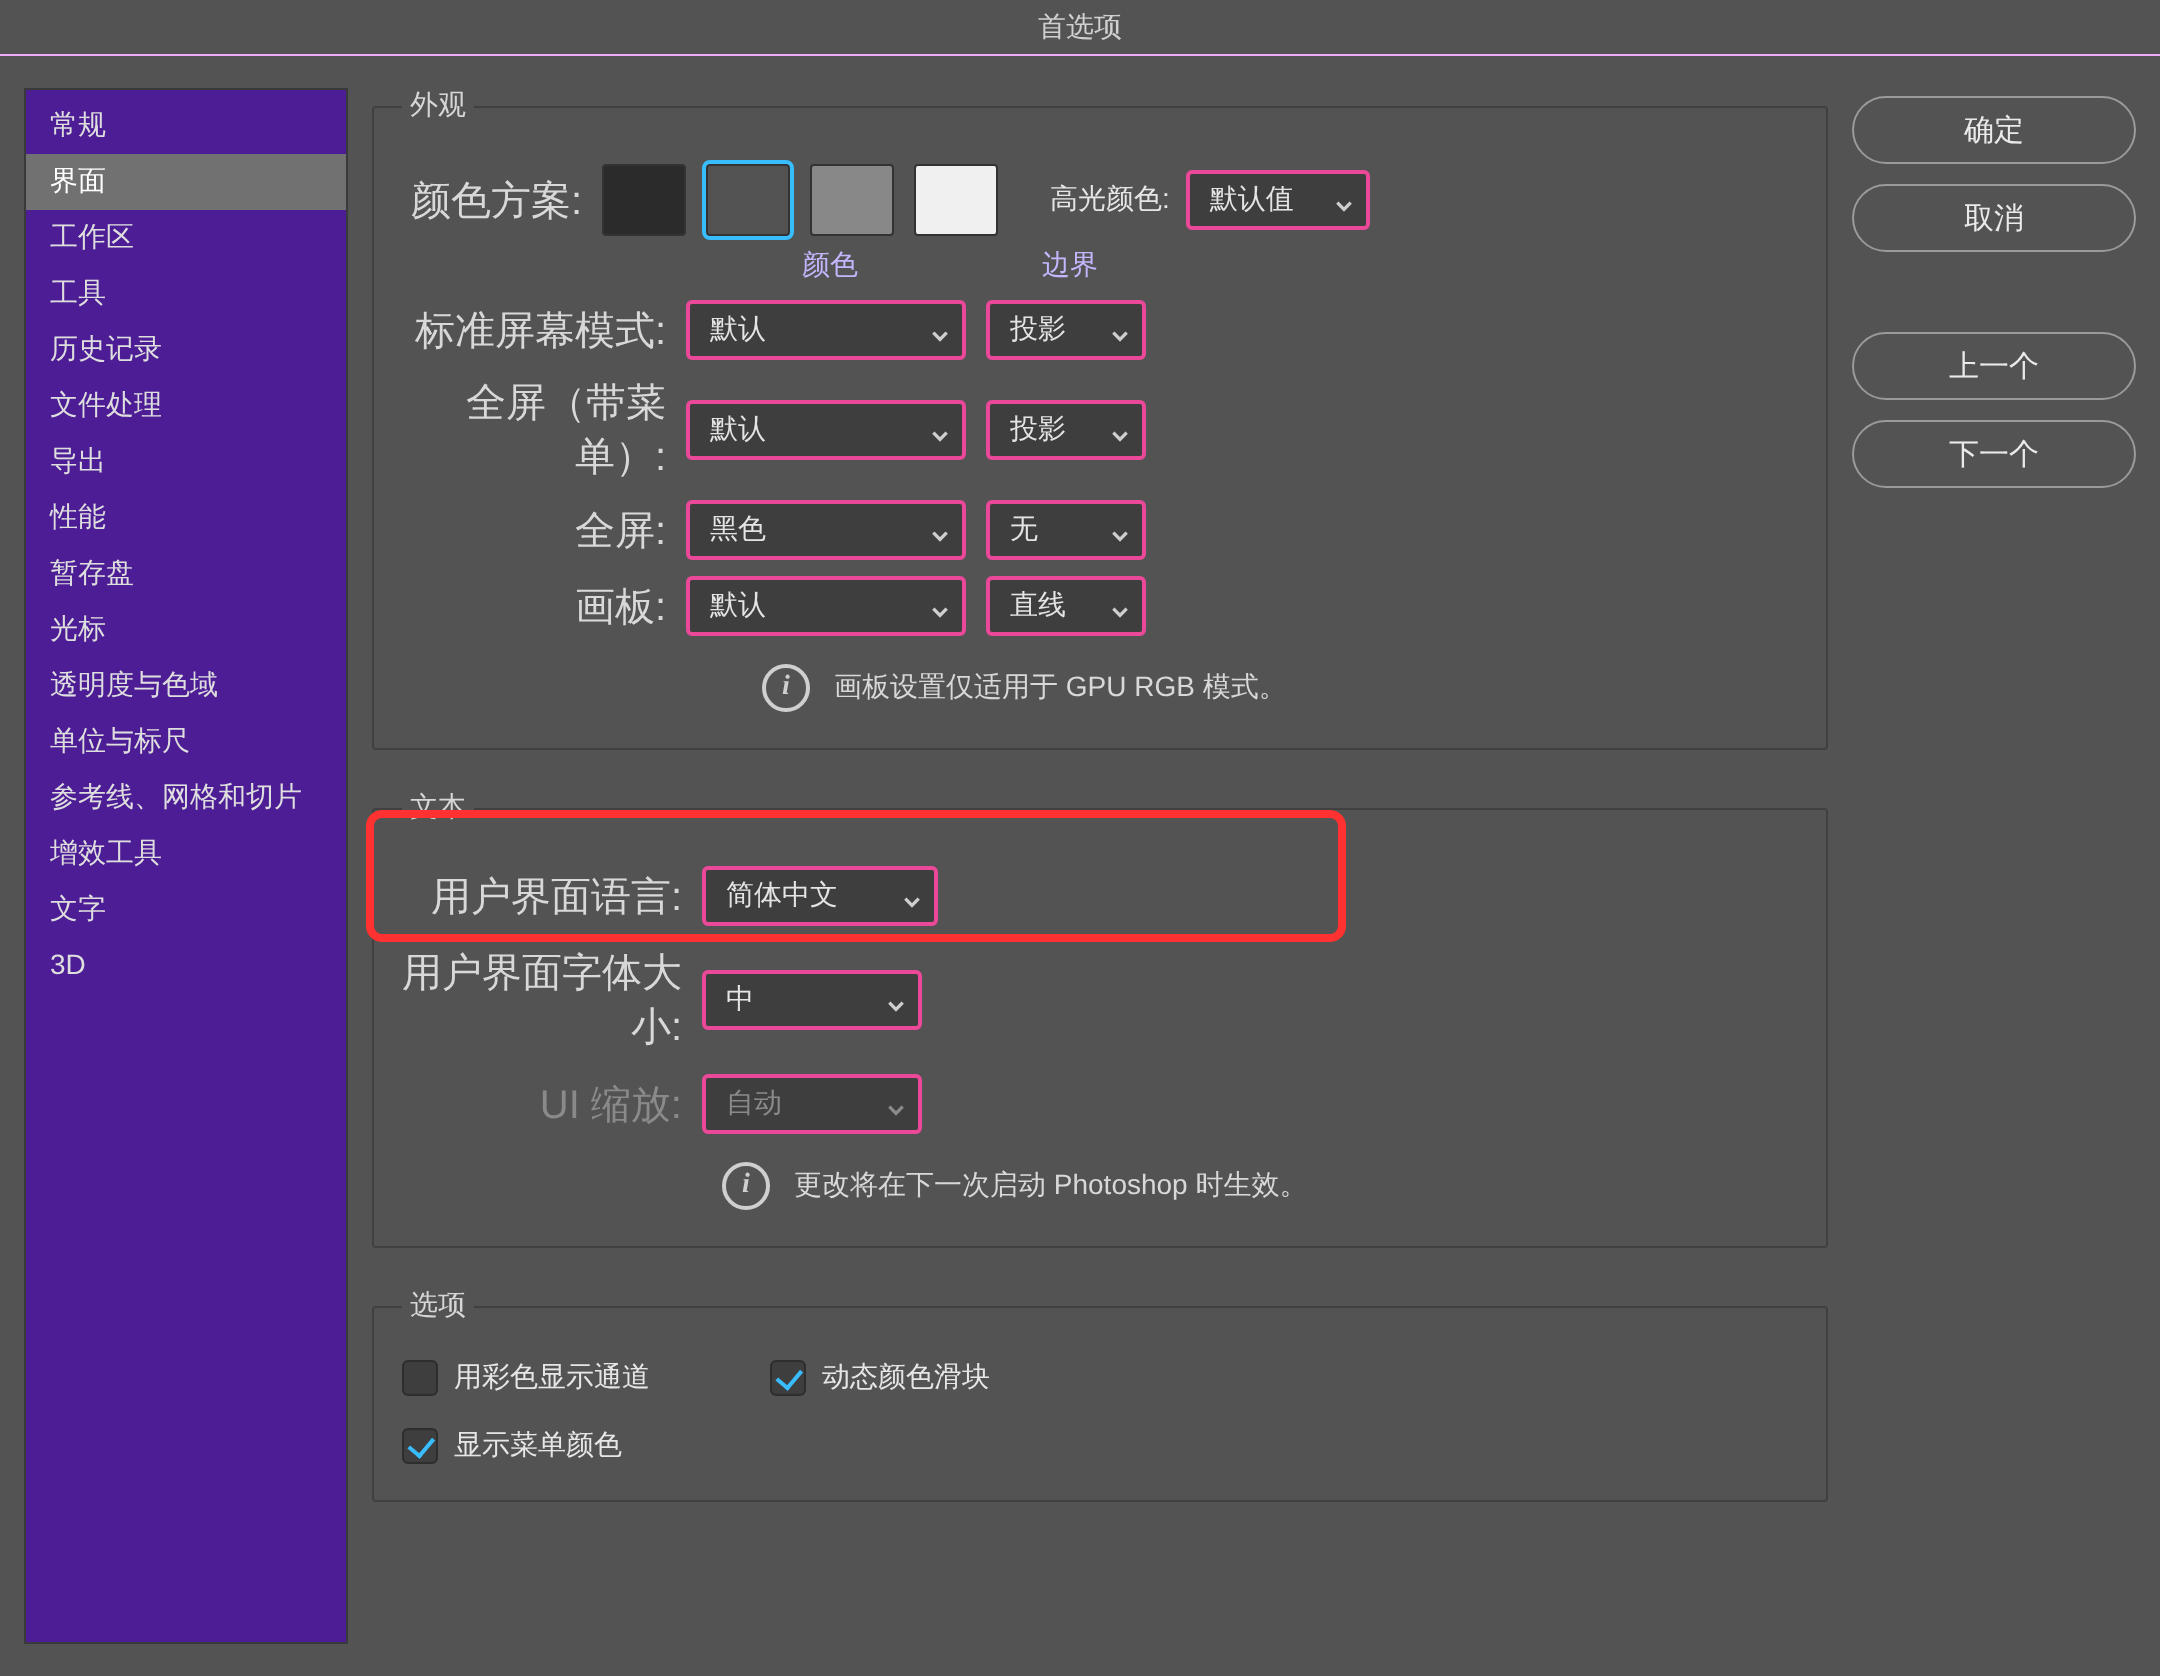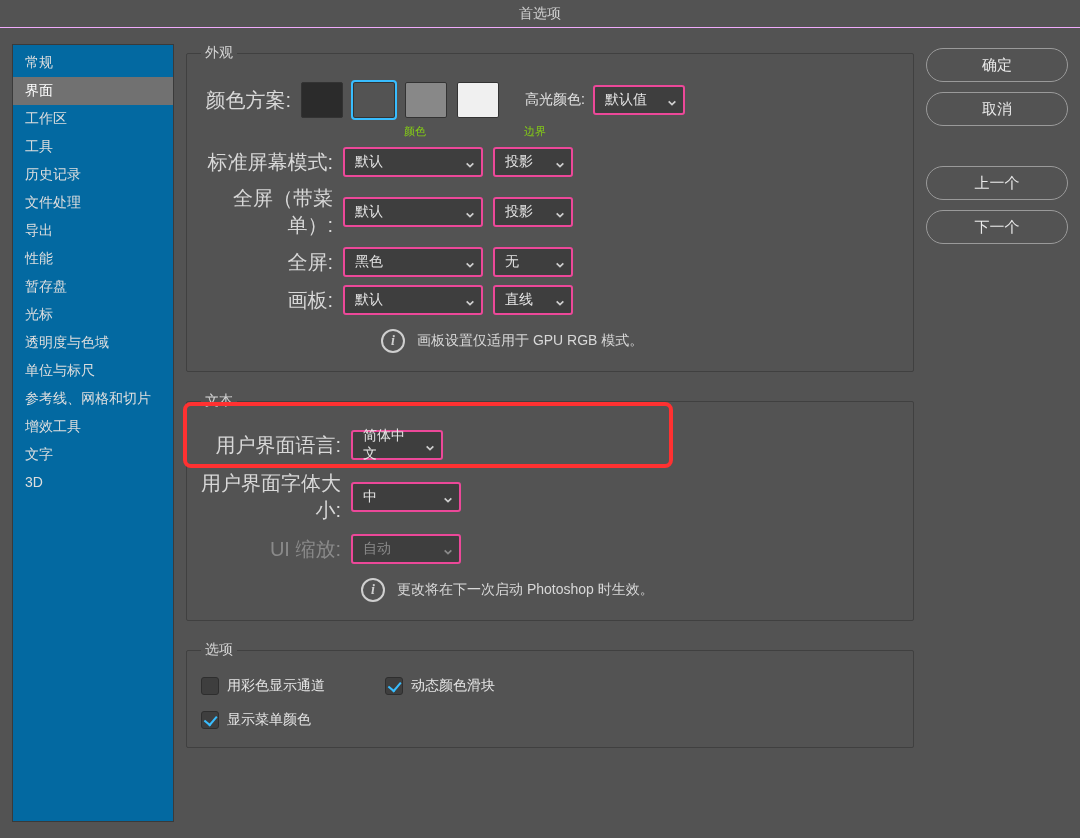--- a/index.html
+++ b/index.html
@@ -1,38 +1,38 @@
 <!DOCTYPE html>
 <html><head>
 <meta charset="utf-8">
 <style>
   * { box-sizing: border-box; margin: 0; padding: 0; font-family: -apple-system, "Helvetica Neue", Arial, "PingFang SC", "Microsoft YaHei", sans-serif; }
   body { width: 1080px; height: 838px; background: #535353; font-size: 14px; color: #e6e6e6; overflow: hidden; }
   .titlebar { height: 28px; background: #535353; border-bottom: 1px solid #f0abfc; display: flex; align-items: center; justify-content: center; color: #d0d0d0; }
   .main { display: flex; height: calc(100% - 28px); padding: 16px 12px; gap: 12px; }
-  .sidebar { width: 162px; background: #0369a1; border: 1px solid #3a3a3a; padding: 4px 0 0 0; overflow-y: auto; }
+  .sidebar { width: 162px; background: #4c1d95; border: 1px solid #3a3a3a; padding: 4px 0 0 0; overflow-y: auto; }
   .sidebar-item { padding: 5px 12px; color: #dedede; cursor: pointer; font-size: 14px; }
   .sidebar-item.selected { background: #717171; color: #fff; }
   .content { flex: 1; display: flex; flex-direction: column; gap: 20px; }
   .right-buttons { width: 142px; display: flex; flex-direction: column; gap: 10px; padding-top: 4px; }
   .btn { height: 34px; border: 1px solid #9a9a9a; background: transparent; border-radius: 17px; color: #eaeaea; font-size: 15px; cursor: pointer; display: flex; align-items: center; justify-content: center; }
   fieldset { border: 1px solid #404040; border-radius: 2px; padding: 10px 14px 18px 14px; position: relative; }
   legend { padding: 0 4px; color: #d6d6d6; font-size: 14px; }
   .row { display: flex; align-items: center; margin-top: 10px; }
   .row-label { width: 132px; text-align: right; margin-right: 10px; color: #d8d8d8; font-size: 20px; }
   .row-label.disabled { color: #8a8a8a; }
   .swatches { display: flex; gap: 10px; margin-right: 26px; }
   .swatch { width: 42px; height: 36px; border: 1px solid #333; cursor: pointer; border-radius: 2px; }
   .swatch.selected { outline: 2px solid #38bdff; }
   .select { position: relative; height: 30px; background: #3e3e3e; border: 2px solid #ec4899; border-radius: 3px; color: #e4e4e4; display: flex; align-items: center; padding: 0 24px 0 10px; cursor: pointer; font-size: 14px; }
   .select.disabled { color: #8a8a8a; cursor: default; }
   .select .chev { position: absolute; right: 6px; top: 50%; transform: translateY(-50%); width: 10px; height: 10px; }
   .chev svg polyline { stroke: #cfcfcf; stroke-width: 2; fill: none; }
   .select.disabled .chev svg polyline { stroke: #8a8a8a; }
-  .col-headers { display: flex; margin-top: 6px; margin-left: 144px; font-size: 11px; color: #84cc16; }
+  .col-headers { display: flex; margin-top: 6px; margin-left: 144px; font-size: 14px; color: #c4b5fd; }
   .col-headers .ch1 { width: 140px; text-align: center; }
   .col-headers .ch2 { width: 80px; text-align: center; margin-left: 10px; }
   .grid-row { display: flex; align-items: center; margin-top: 8px; }
   .grid-row .row-label { width: 132px; text-align: right; margin-right: 10px; }
   .sel-color { width: 140px; }
   .sel-border { width: 80px; margin-left: 10px; }
   .info-row { display: flex; align-items: center; gap: 12px; margin-top: 14px; margin-left: 180px; color: #d8d8d8; }
   .info-row.compact { margin-left: 160px; }
   .info-icon { width: 24px; height: 24px; border: 2px solid #cfcfcf; border-radius: 50%; display: flex; align-items: center; justify-content: center; font-family: Georgia, serif; font-style: italic; font-weight: bold; font-size: 14px; color: #cfcfcf; }
   .checkbox-row { display: flex; align-items: center; gap: 8px; cursor: pointer; text-align: center; }
@@ -165,21 +165,21 @@
       </div>
     </fieldset>
 
     <fieldset style="position:relative;">
       <legend>文本</legend>
 
       <div class="highlight" style="left:-4px; top:-8px; width:490px; height:66px;"></div>
 
       <div class="text-field-row">
         <div class="row-label" style="width:140px;">用户界面语言:</div>
-        <div class="select" style="width:92px;justify-content:flex-end;">
+        <div class="select" style="width:118px;">
           <span>简体中文</span>
           <span class="chev"><svg viewBox="0 0 12 12">
                 <polyline points="2,4 6,8 10,4"></polyline>
               </svg></span>
         </div>
       </div>
 
       <div class="text-field-row">
         <div class="row-label" style="width:140px;">用户界面字体大小:</div>
         <div class="select" style="width:110px;">

